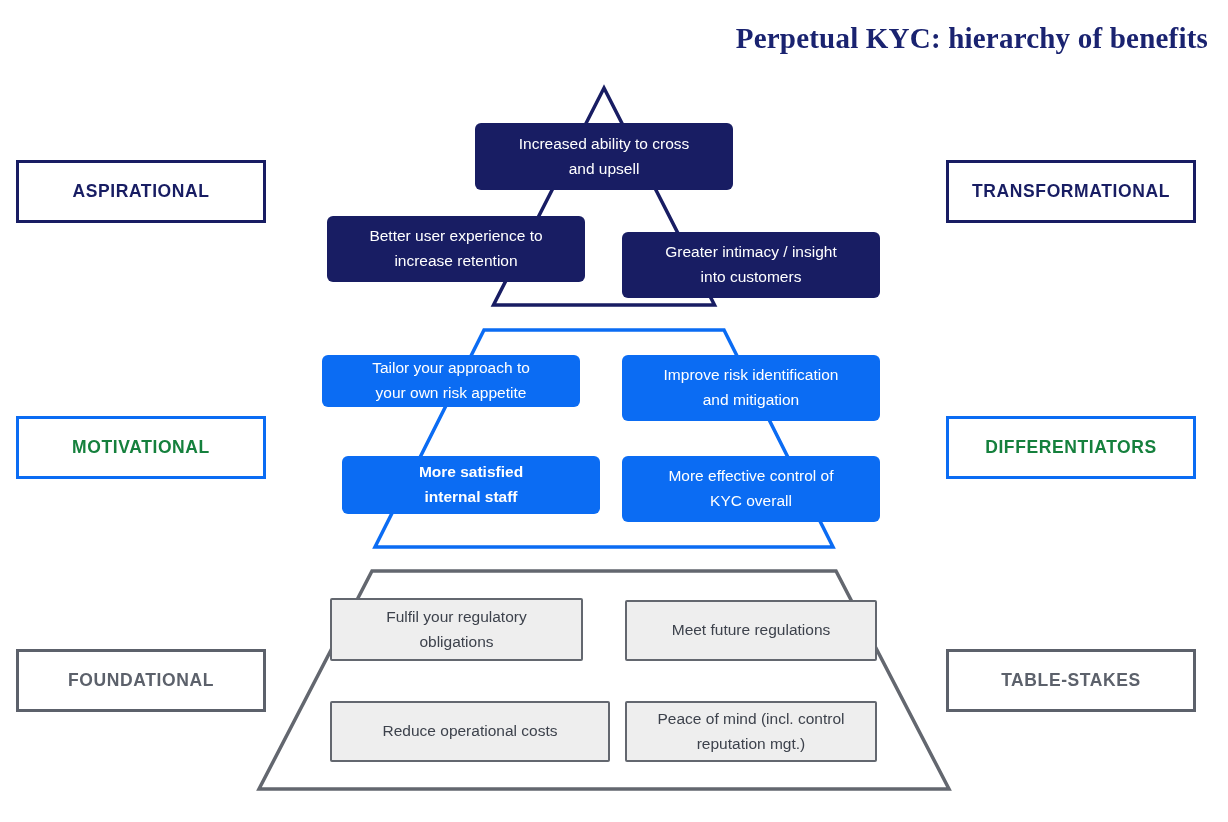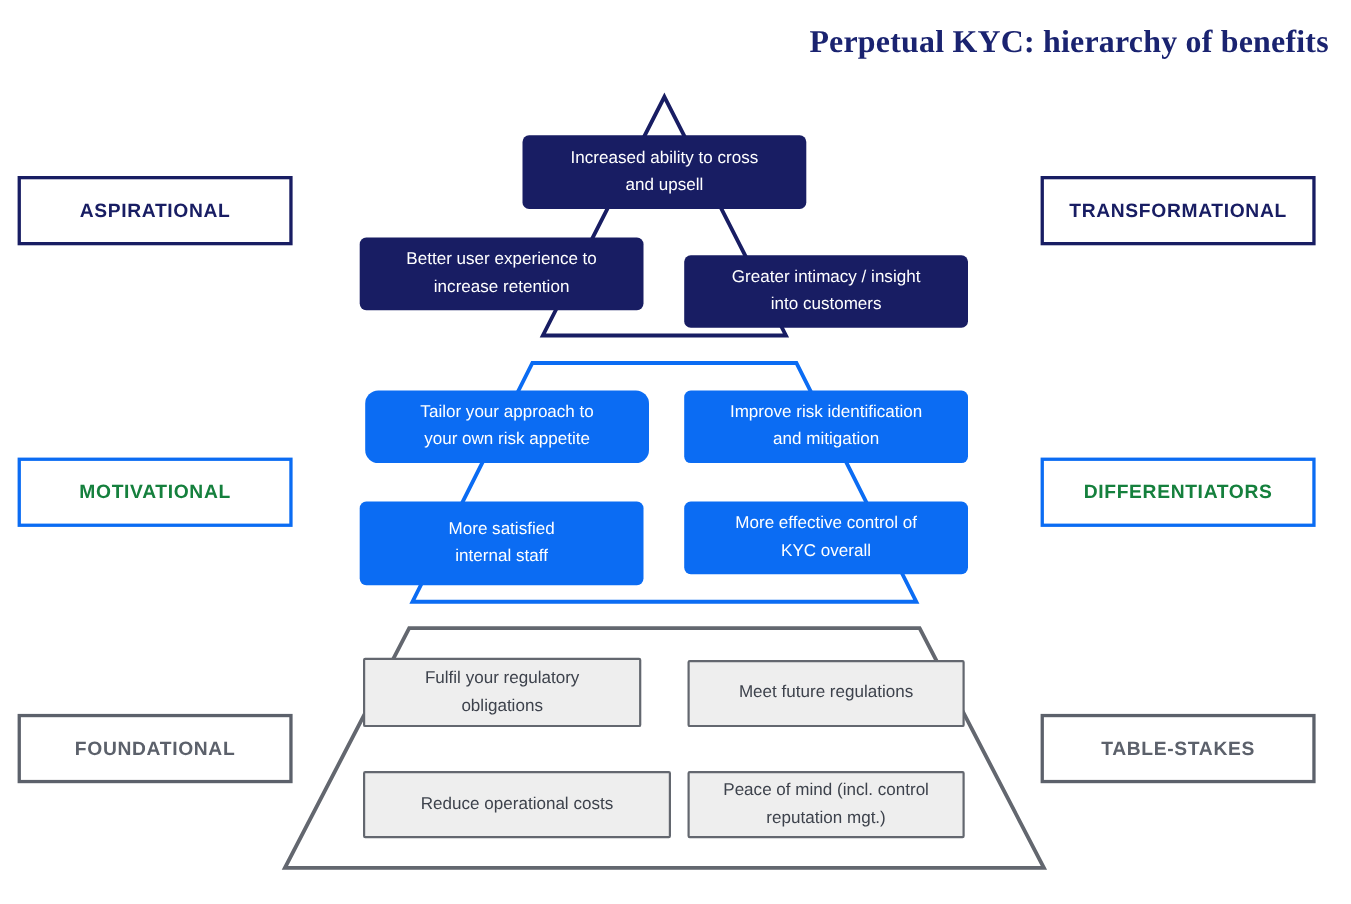--- a/index.html
+++ b/index.html
@@ -41,23 +41,23 @@
     background: #eeeeee;
     color: #3d424c;
     border: 2px solid #63676f;
     border-radius: 2px;
   }
   
   .b-t1-1 { left: 475px; top: 123px; width: 258px; height: 67px; }
   .b-t1-2 { left: 327px; top: 216px; width: 258px; height: 66px; }
   .b-t1-3 { left: 622px; top: 232px; width: 258px; height: 66px; }
   
-  .b-t2-1 { left: 332px; top: 355px; width: 258px; height: 66px; border-radius: 12px; }
+  .b-t2-1 { left: 322px; top: 355px; width: 258px; height: 52px; }
   .b-t2-2 { left: 622px; top: 355px; width: 258px; height: 66px; }
-  .b-t2-3 { left: 327px; top: 456px; width: 258px; height: 76px; }
+  .b-t2-3 { left: 342px; top: 456px; width: 258px; height: 58px; font-weight: bold; }
   .b-t2-4 { left: 622px; top: 456px; width: 258px; height: 66px; }
   
   .b-t3-1 { left: 330px; top: 598px; width: 253px; height: 63px; }
   .b-t3-2 { left: 625px; top: 600px; width: 252px; height: 61px; }
   .b-t3-3 { left: 330px; top: 701px; width: 280px; height: 61px; }
   .b-t3-4 { left: 625px; top: 701px; width: 252px; height: 61px; }
 
   .side-label {
     position: absolute;
     width: 250px;

